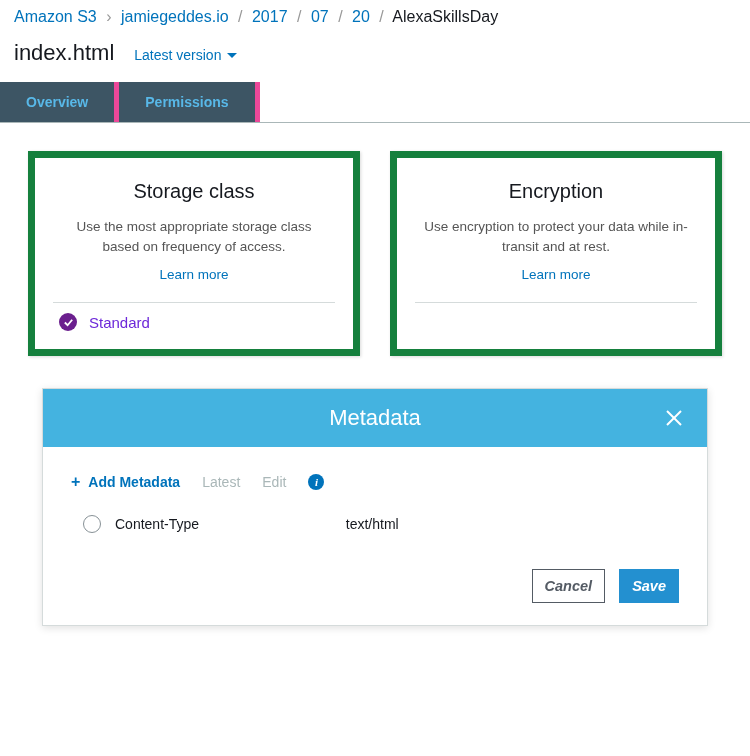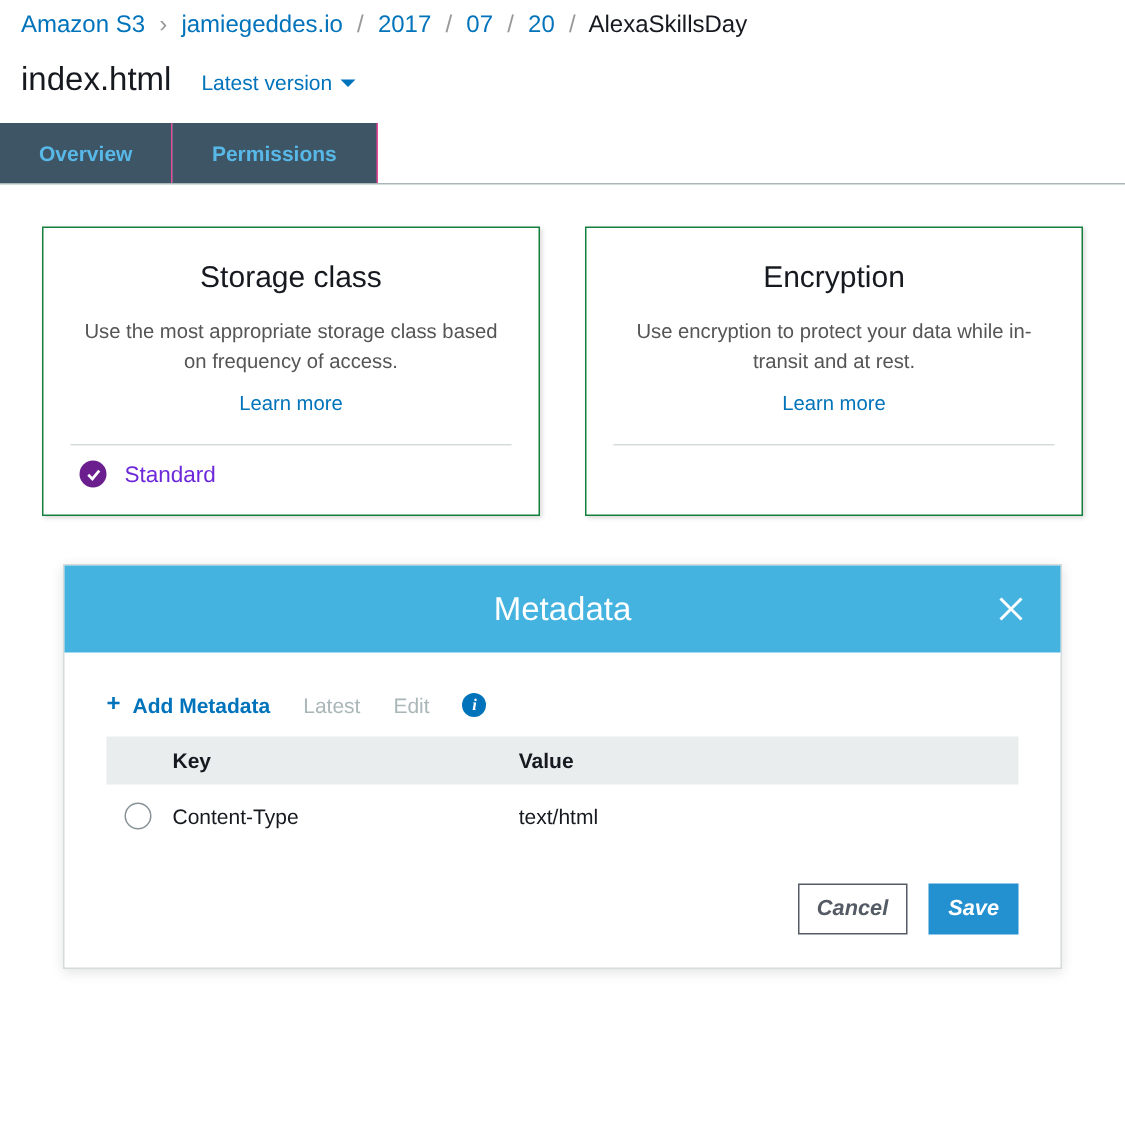--- a/index.html
+++ b/index.html
@@ -34,41 +34,41 @@
   .tabs {
     display: flex;
     border-bottom: 1px solid #aab7b8;
     margin-top: 4px;
   }
   .tab {
     background: #3d5564;
     color: #58b8e8;
     font-weight: 700;
     padding: 12px 26px;
-    border-right: 1px solid #ec4899;
+    border-right: 5px solid #ec4899;
     cursor: pointer;
     font-size: 14px;
   }
   .tab.active {
     background: #fff;
     color: #16191f;
     border: 1px solid #aab7b8;
     border-bottom: 1px solid #fff;
     margin-bottom: -1px;
     font-weight:700;
   }
 
   .cards-row {
     display:flex;
     gap: 30px;
     padding: 28px 28px 14px 28px;
   }
   .prop-card {
     width: 379px;
-    border: 1px solid #15803d;
+    border: 7px solid #15803d;
     box-shadow: 1px 1px 3px rgba(0,0,0,0.15);
     background:#fff;
     padding: 16px 22px 14px 22px;
     text-align:center;
     cursor:pointer;
   }
   .prop-card h3 { font-size: 20px; font-weight:400; margin: 6px 0 14px; }
   .prop-card p { font-size: 13.5px; color:#555; line-height:1.45; margin-bottom:10px;}
   .learn-more { color:#0073bb; font-size:13.5px; cursor:pointer; display:inline-block; margin-bottom:14px;}
   .card-divider { border:none; border-top:1px solid #d5dbdb; margin:6px -4px 10px -4px;}
@@ -194,24 +194,20 @@
       <span class="add-meta">
         <span class="plus">+</span>
         <span>Add Metadata</span>
       </span>
       <span class="tool-muted">Latest</span>
       <span class="tool-muted">Edit</span>
       <span class="info-badge">i</span>
     </div>
 
     <div class="meta-table">
-      <div class="meta-thead">
-        <div class="col-key" style="padding-left:32px;">Key</div>
-        <div class="col-val">Value</div>
-      </div>
       <div class="meta-row">
         <div class="radio-cell">
           <div class="radio-circle"></div>
         </div>
         <div class="key-cell">Content-Type</div>
         <div class="val-cell">text/html</div>
       </div>
     </div>
   </div>
 

